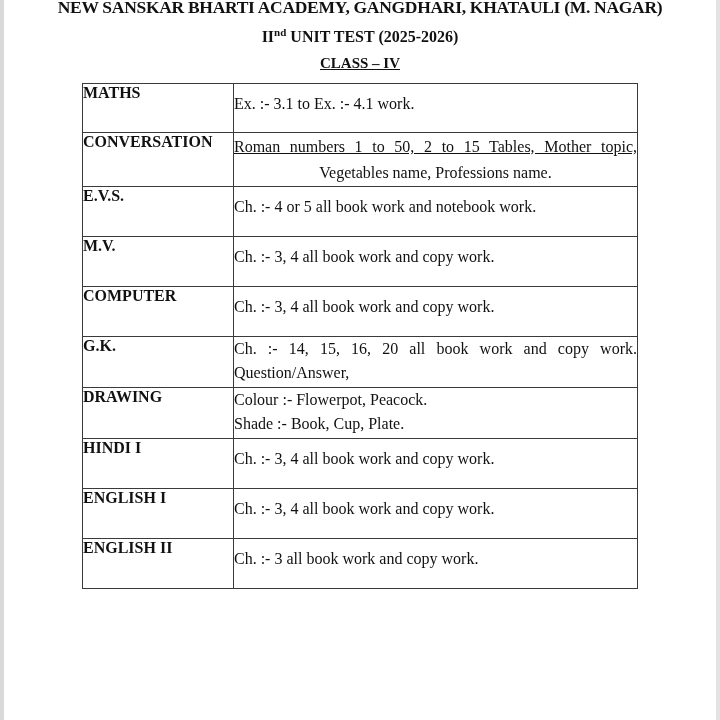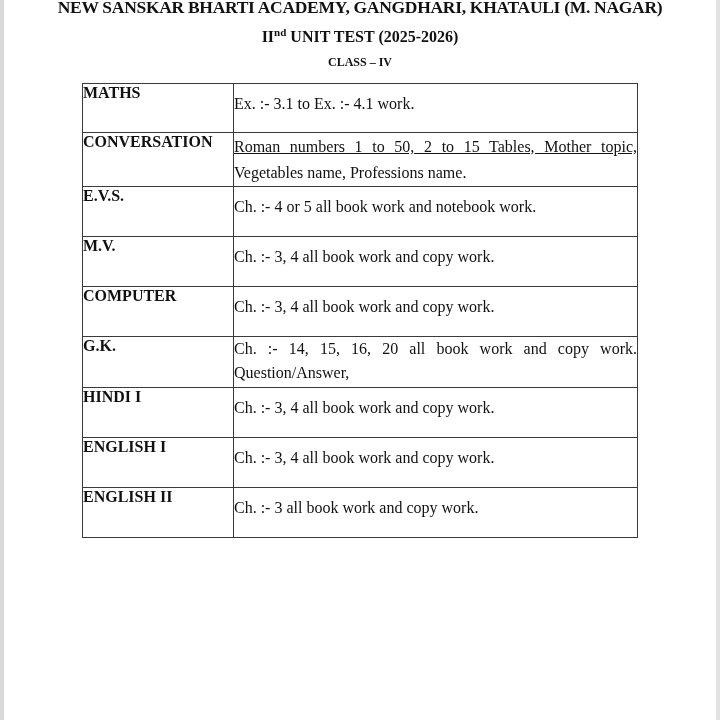--- a/index.html
+++ b/index.html
@@ -11,42 +11,42 @@
     }
     .edge-left { position: absolute; left: 0; top: 0; width: 4px; height: 720px; background: #d9d9d9; }
     .edge-right { position: absolute; right: 0; top: 0; width: 4px; height: 720px; background: #e3e3e3; }
     .title {
       position: absolute; left: 0; width: 720px; text-align: center;
       font-weight: bold; white-space: nowrap;
     }
     .t1 { top: -3px; font-size: 17.5px; letter-spacing: -0.3px; }
     .t2 { top: 26px; font-size: 16px; }
     .t2 sup { font-size: 11px; vertical-align: 6px; }
-    .t3 { top: 55px; font-size: 12px; }
+    .t3 { top: 55px; font-size: 15px; text-decoration: underline; }
     table.syllabus {
       position: absolute; left: 82px; top: 83px;
       width: 556px; border-collapse: collapse;
       table-layout: fixed;
     }
     table.syllabus td {
       border: 1.5px solid #3a3a3a; padding: 0;
       font-size: 16px; vertical-align: top;
     }
     td.subject {
       width: 150px; font-weight: bold; vertical-align: middle;
       font-size: 15.5px;
     }
     td.work { padding-left: 6px; padding-right: 6px; }
     .line { display: block; line-height: 22px; }
     .justify { text-align: justify; text-align-last: justify; }
     tr.r1 td { height: 48px; }
     tr.r1 td.work .line { margin-top: 9px; }
     tr.r2 td { height: 51px; }
     tr.r2 td.work .line:first-child { margin-top: 1px; text-decoration: underline; }
-    tr.r2 td.work .line { line-height: 26px; }
+    tr.r2 td.work .line { line-height: 26px; text-align: center; }
     tr.rs td { height: 49px; }
     tr.rs td.work .line { margin-top: 9px; }
     tr.rd td { height: 50px; }
     tr.rd td.work .line { line-height: 24px; }
   </style>
 </head>
 <body>
 
 <div class="edge-left"></div>
 <div class="edge-right"></div>
@@ -88,20 +88,27 @@
           <span class="line">Ch. :- 3, 4 all book work and copy work.</span>
         </td>
     </tr>
     <tr class="rd">
       <td class="subject">G.K.</td>
       <td class="work">
           <span class="line justify">Ch. :- 14, 15, 16, 20 all book work and copy work.</span>
           <span class="line">Question/Answer,</span>
         </td>
     </tr>
+    <tr class="rd">
+      <td class="subject">DRAWING</td>
+      <td class="work">
+          <span class="line">Colour :- Flowerpot, Peacock.</span>
+          <span class="line">Shade :- Book, Cup, Plate.</span>
+        </td>
+    </tr>
     <tr class="rs">
       <td class="subject">HINDI I</td>
       <td class="work">
           <span class="line">Ch. :- 3, 4 all book work and copy work.</span>
         </td>
     </tr>
     <tr class="rs">
       <td class="subject">ENGLISH I</td>
       <td class="work">
           <span class="line">Ch. :- 3, 4 all book work and copy work.</span>

